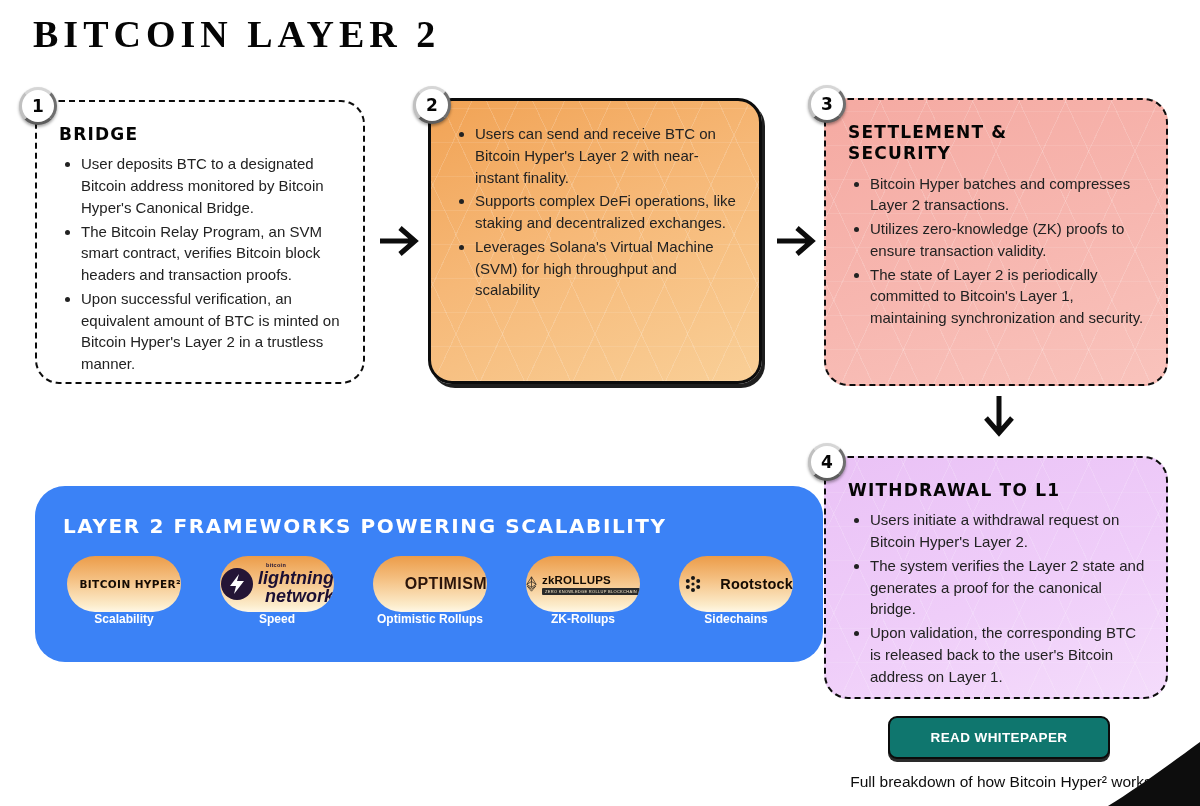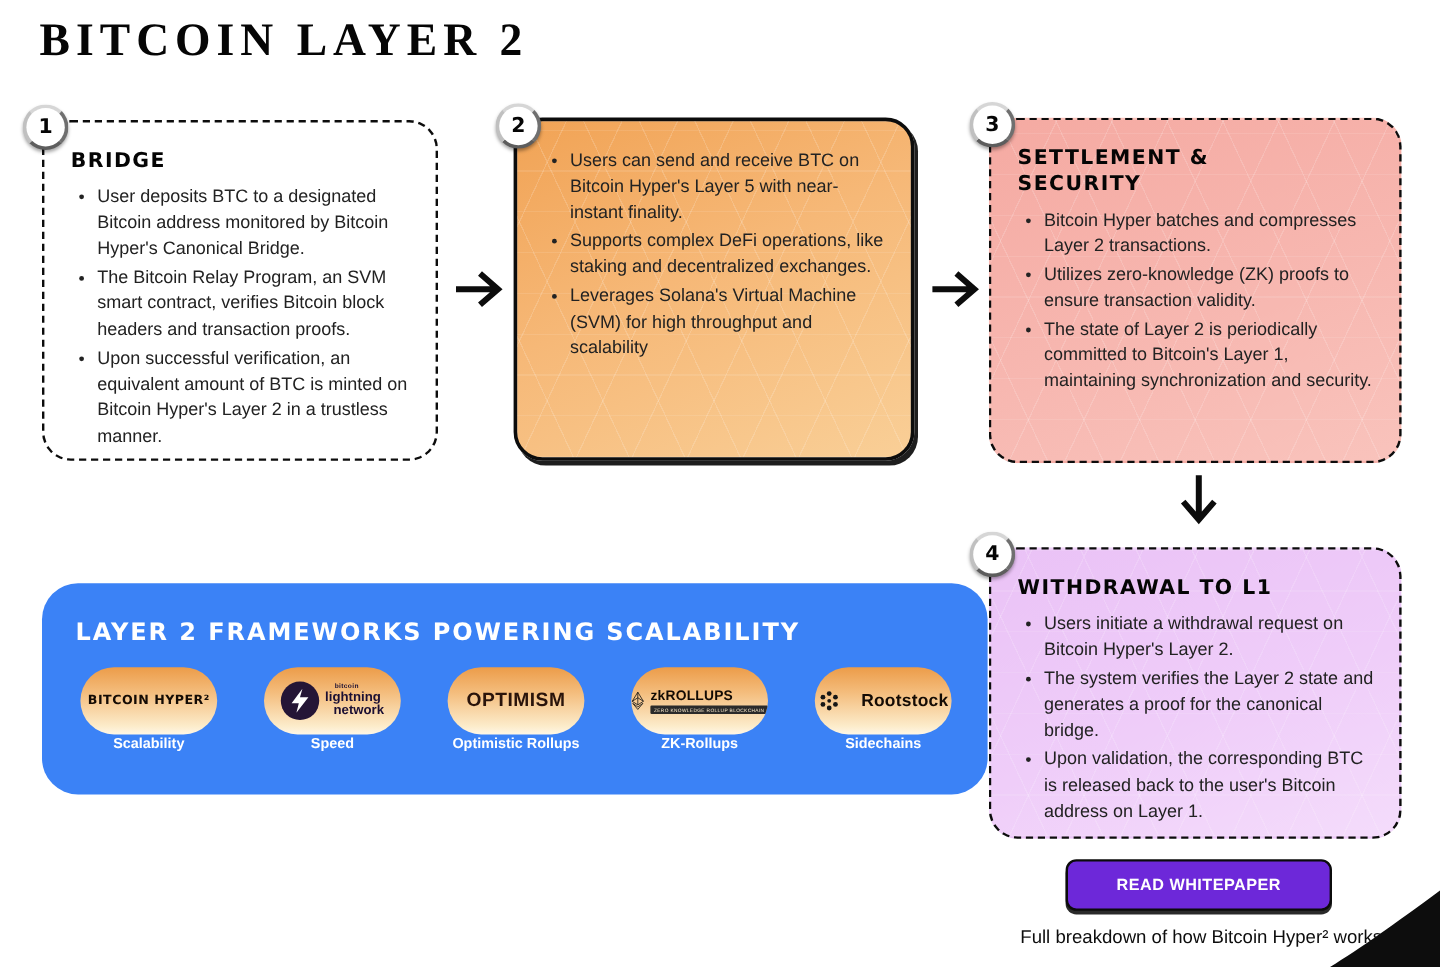--- a/index.html
+++ b/index.html
@@ -68,44 +68,44 @@
   .frameworks-title {
     font-family:"DejaVu Sans", sans-serif;
     font-size:20px; font-weight:800; letter-spacing:1.6px; color:#ffffff;
     margin-bottom:18px; white-space:nowrap;
   }
   .frameworks-row { display:flex; justify-content:space-between; }
   .framework-item { display:flex; flex-direction:column; align-items:center; width:122px; }
   .pill {
     width:114px; height:56px; border-radius:28px;
     background:linear-gradient(180deg,#ec9c49 0%,#f4bd7d 38%,#fceccb 88%,#fff7e6 100%);
-    display:flex; align-items:center; justify-content:center; gap:5px;
+    display:flex; align-items:center; justify-content:flex-end; gap:5px;
     overflow:hidden;
   }
   .framework-label {
     margin-top:0; font-size:12px; font-weight:700; color:#ffffff; white-space:nowrap;
   }
   .logo-hyper { font-family:"DejaVu Sans", sans-serif; font-size:10.5px; font-weight:800; letter-spacing:.4px; color:#140b04; }
   .bolt-circle { width:32px; height:32px; border-radius:50%; background:#241536;
     display:flex; align-items:center; justify-content:center; flex:0 0 auto; }
   .lightning-text { display:flex; flex-direction:column; line-height:1; color:#1b0f33; }
   .lightning-brand-top { font-size:5.5px; font-weight:700; letter-spacing:.3px; margin-bottom:1px; margin-left:8px; }
-  .lightning-main { font-weight:800; font-size:11px; }
+  .lightning-main { font-style:italic; font-weight:800; font-size:18px; }
   .lightning-main .ln2 { display:block; margin-left:7px; }
   .logo-optimism { font-weight:800; font-size:16px; letter-spacing:.4px; color:#2a140b; }
   .zk-text { display:flex; flex-direction:column; align-items:flex-start; }
   .zk-main { font-weight:800; font-size:11.5px; color:#120a03; letter-spacing:.2px; }
   .zk-sub { margin-top:2px; background:#2a2a2a; color:#f7e7c9; font-size:4px; letter-spacing:.3px;
     padding:1px 3px; border-radius:1px; white-space:nowrap; }
   .logo-rootstock { display:flex; align-items:center; gap:18px;
     font-weight:800; font-size:14.5px; color:#140b04; letter-spacing:.2px; }
   
   .whitepaper-button {
     position:absolute; left:888px; top:716px; width:222px; height:43px;
-    background:#6d28d9; border:2.5px solid #0b0b0b; border-radius:9px;
+    background:#0f766e; border:2.5px solid #0b0b0b; border-radius:9px;
     box-shadow:0 3px 0 rgba(5,5,5,.85);
     display:flex; align-items:center; justify-content:center;
     font-size:13.5px; font-weight:800; letter-spacing:.4px; color:#ffffff;
     cursor:pointer;
   }
   .footer-caption {
     position:absolute; left:838px; top:773px; width:326px;
     text-align:center; font-size:15.5px; color:#0d0d0d;
   }
   .corner-decoration { position:absolute; right:0; bottom:0; }
@@ -128,21 +128,21 @@
   </div>
 
   <svg class="flow-arrow arrow-1" width="42" height="38" viewBox="0 0 42 38">
     <path d="M2 19 H34 M22 6 L37 19 L22 32" fill="none" stroke="#0c0c0c" stroke-width="5" stroke-linecap="butt"></path>
   </svg>
 
   <div class="step-box box-2">
     <div class="grid-overlay"></div>
     <div class="step-badge">2</div>
     <ul class="step-bullets">
-      <li>Users can send and receive BTC on Bitcoin Hyper's Layer 5 with near-instant finality.</li>
+      <li>Users can send and receive BTC on Bitcoin Hyper's Layer 2 with near-instant finality.</li>
       <li>Supports complex DeFi operations, like staking and decentralized exchanges.</li>
       <li>Leverages Solana's Virtual Machine (SVM) for high throughput and scalability</li>
     </ul>
   </div>
 
   <svg class="flow-arrow arrow-2" width="42" height="38" viewBox="0 0 42 38">
     <path d="M2 19 H34 M22 6 L37 19 L22 32" fill="none" stroke="#0c0c0c" stroke-width="5" stroke-linecap="butt"></path>
   </svg>
 
   <div class="step-box box-3">

